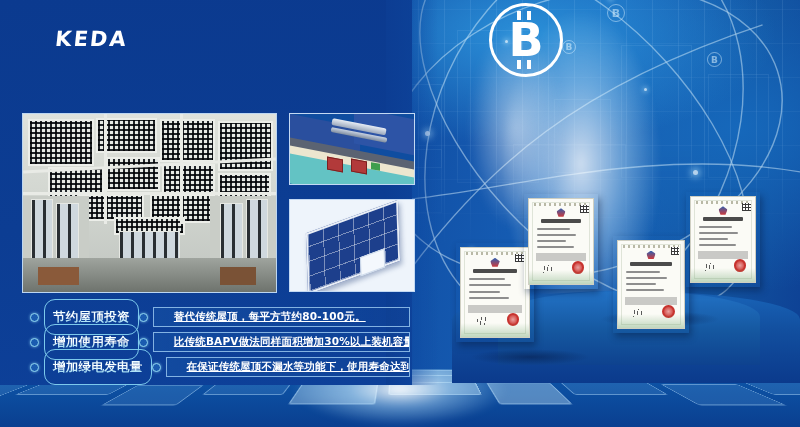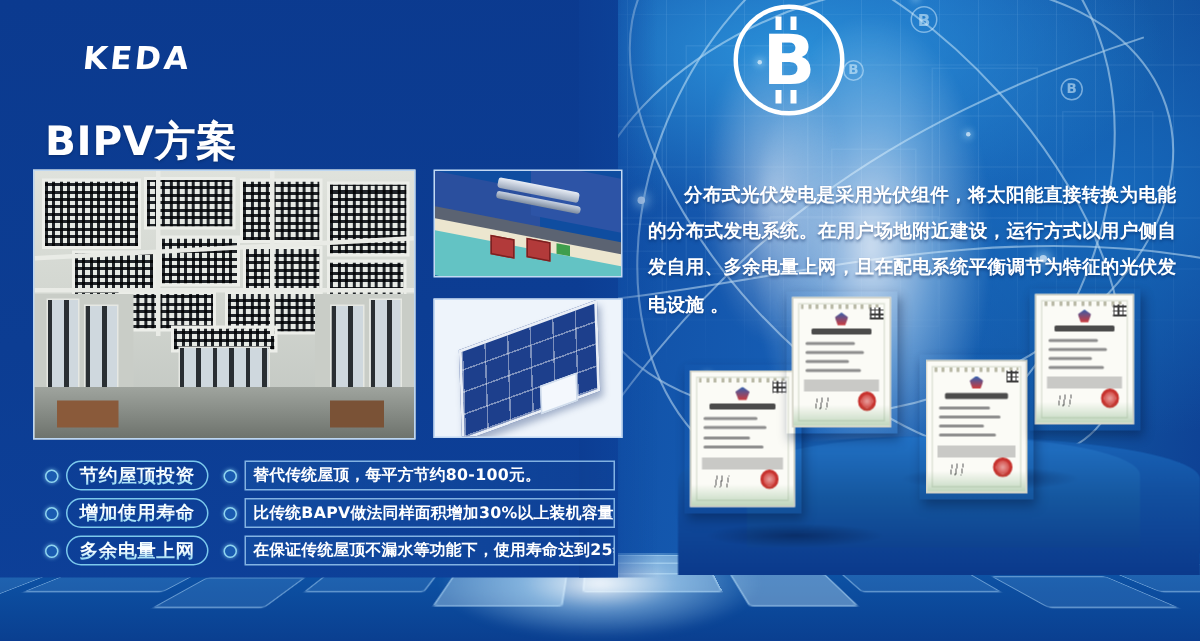--- a/index.html
+++ b/index.html
@@ -184,35 +184,36 @@
   .brow { display:flex; align-items:center; height:22px; margin-bottom:0px; }
   .dot {
     width:9px; height:9px; border-radius:50%;
     border:1.6px solid #8fd4ef; background:#1a5bb0;
     flex:0 0 auto; margin-right:5px;
     box-shadow:0 0 3px rgba(150,225,255,.7);
   }
   .badge-wrap {
     display:flex; align-items:center;
     border:1.4px solid #7cc9ec; border-radius:11px;
-    padding:0 2px; margin-right:10px; height:20px;
+    padding:0 2px; margin-right:0; height:36px;
   }
   .badge-in {
     font-size:12.5px; font-weight:bold; letter-spacing:.3px; white-space:nowrap;
     padding:0 6px;
     background:linear-gradient(180deg,#e6fbff 0%,#ffffff 45%,#62c7ee 100%);
     -webkit-background-clip:text; background-clip:text; color:transparent;
   }
   .desc {
     flex:1 1 auto;
     border:1px solid rgba(170,215,250,.75);
     background:linear-gradient(90deg, rgba(22,82,165,.55), rgba(18,70,150,.25));
     color:#ffffff; font-size:10.5px; font-weight:bold;
-    padding:2px 5px; white-space:nowrap; overflow:hidden;
+    padding:2px 20px; white-space:nowrap; overflow:hidden;
     letter-spacing:.2px;
+    text-decoration:underline;
   }
 
   
   .para {
     position:absolute; left:432px; top:118px; width:352px;
     color:#ffffff; font-size:12.4px; line-height:1.95;
     text-indent:24px; text-align:justify;
     text-shadow:0 1px 2px rgba(6,40,96,.55);
     font-weight:bold;
   }
@@ -348,21 +349,20 @@
     </div>
     <div class="strip-glow"></div>
   </div>
 
   <div class="left-panel"></div>
 
   <div class="logo">
     <div class="logo-mark">KEDA</div>
   </div>
 
-  <div class="title">BIPV方案</div>
 
   <div class="photo">
     <div class="ceil"></div>
 
     <div class="sky-cell" style="left:2%;  top:3%;  width:26%; height:26%;"></div>
     <div class="sky-cell" style="left:29%; top:2%;  width:24%; height:20%;"></div>
     <div class="sky-cell" style="left:54%; top:3%;  width:22%; height:24%;"></div>
     <div class="sky-cell" style="left:77%; top:4%;  width:22%; height:28%;"></div>
     <div class="sky-cell" style="left:10%; top:30%; width:22%; height:22%;"></div>
     <div class="sky-cell" style="left:33%; top:24%; width:21%; height:19%;"></div>
@@ -400,21 +400,20 @@
     <div class="clamp" style="left:49%; top:66%; width:16px; height:13px; transform:skewY(11deg);"></div>
     <div class="slab" style="left:65%; top:70%; width:9px; height:7px; background:#3f9e4d; transform:skewY(11deg);"></div>
   </div>
 
   <div class="card card-b">
     <div class="pv-panel-3d">
       <div class="pv-cut"></div>
     </div>
   </div>
 
-  <div class="para">分布式光伏发电是采用光伏组件，将太阳能直接转换为电能的分布式发电系统。在用户场地附近建设，运行方式以用户侧自发自用、多余电量上网，且在配电系统平衡调节为特征的光伏发电设施 。</div>
 
   <div class="podium"></div>
   <div class="podium-2"></div>
 
   <div class="shadow-el" style="left:470px; bottom:62px; width:120px; height:16px;"></div>
   <div class="shadow-el" style="left:600px; bottom:100px; width:120px; height:16px;"></div>
 
   <div class="cert" style="left:456px; top:243px; width:78px; height:99px;">
     <div class="cert-inner">
       <div class="c-top"></div>
@@ -499,21 +498,21 @@
       <div class="badge-wrap">
         <div class="badge-in">增加使用寿命</div>
       </div>
       <div class="dot"></div>
       <div class="desc">比传统BAPV做法同样面积增加30%以上装机容量，增加绿电发电量。</div>
     </div>
 
     <div class="brow" style="margin-top:3px;">
       <div class="dot"></div>
       <div class="badge-wrap">
-        <div class="badge-in">多余电量上网</div>
+        <div class="badge-in">增加绿电发电量</div>
       </div>
       <div class="dot"></div>
       <div class="desc">在保证传统屋顶不漏水等功能下，使用寿命达到25年（传统屋顶5-10年左右）。</div>
     </div>
 
   </div>
 
 </div>
 
 </body></html>

